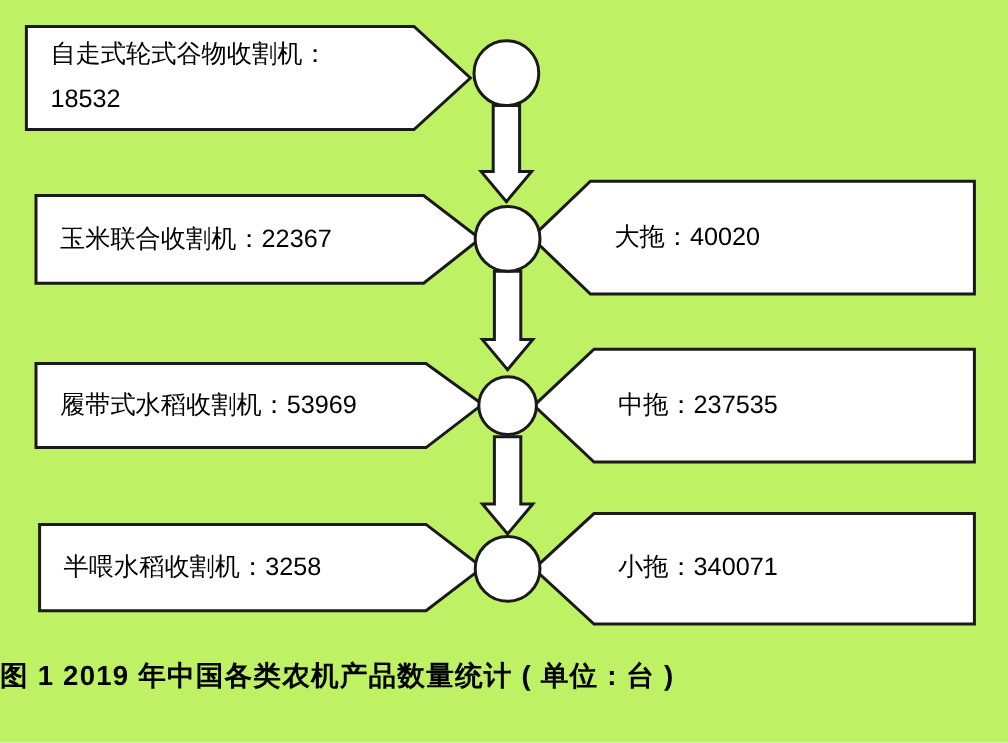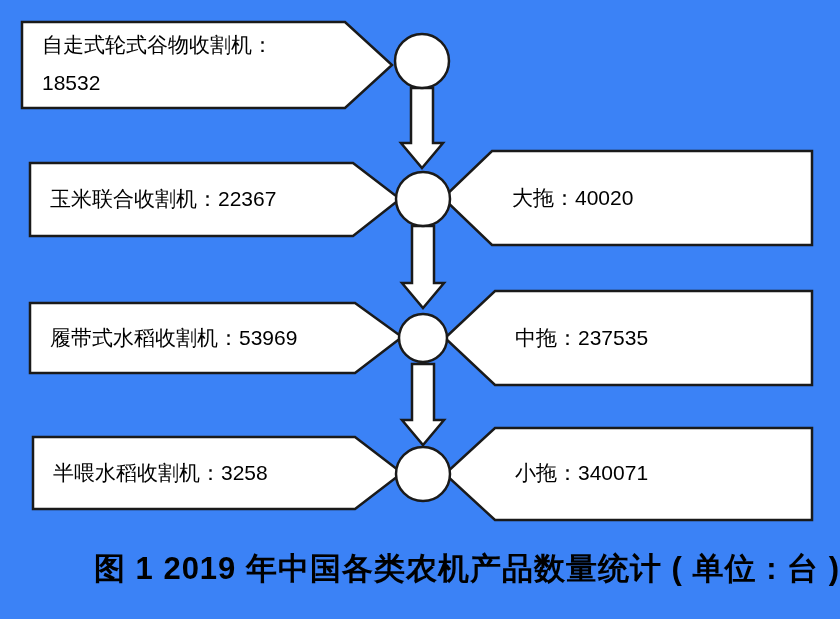--- a/index.html
+++ b/index.html
@@ -9,43 +9,43 @@
   }
   body {
     font-family: "Liberation Sans", sans-serif;
     color: #000000;
   }
   #page {
     position: relative;
     width: 840px;
     height: 619px;
     overflow: hidden;
-    background: #3b82f6;
+    background: #bef264;
   }
   #diagram-svg {
     position: absolute;
     left: 0;
     top: 0;
     width: 840px;
     height: 619px;
   }
   .node-text {
     font-family: "Liberation Sans", sans-serif;
     font-size: 21px;
     fill: #000000;
     dominant-baseline: middle;
   }
   .caption {
     position: absolute;
     left: 0;
     top: 548px;
     width: 840px;
-    text-align: right;
+    text-align: left;
     font-family: "Liberation Sans", sans-serif;
-    font-size: 31px;
+    font-size: 23px;
     font-weight: bold;
     letter-spacing: 1px;
     color: #000000;
   }
   .shape-stroke {
     fill: #ffffff;
     stroke: #1a1a1a;
     stroke-width: 2.5;
     stroke-linejoin: miter;
   }

